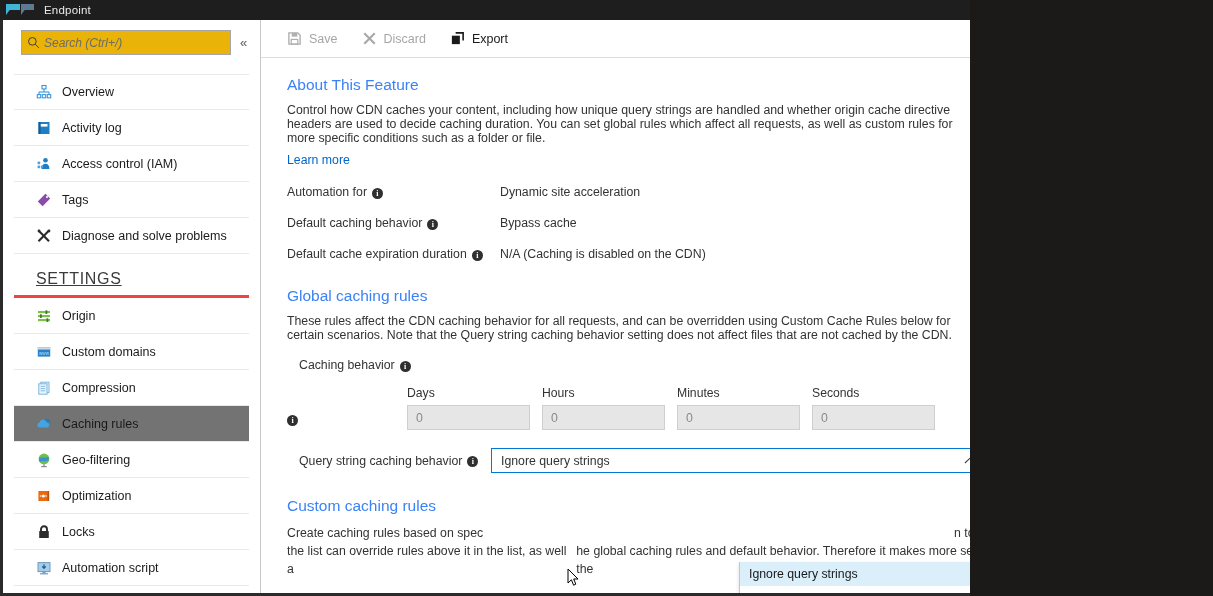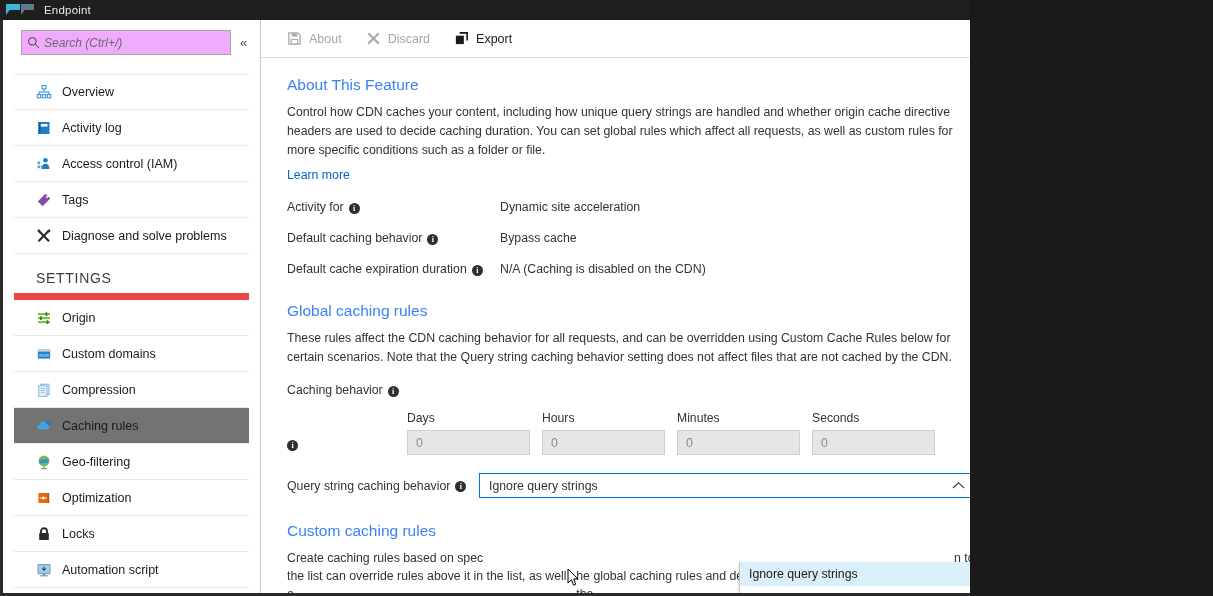--- a/index.html
+++ b/index.html
@@ -88,21 +88,21 @@
 
   .searchrow {
     display: flex;
     align-items: center;
     padding: 10px 8px 8px 18px;
   }
   .searchbox {
     position: relative;
     width: 210px; height: 25px;
     border: 1px solid #a6a6a6;
-    background: #f0abfc;
+    background: #eab308;
     display: flex;
     align-items: center;
   }
   .search-icon {
     width: 22px;
     display: flex;
     justify-content: center;
     align-items: center;
     color: #444;
   }
@@ -144,25 +144,26 @@
     align-items: center;
     justify-content: flex-start;
     flex: 0 0 auto;
   }
   .nav-label {
     font-size: 12.5px;
     color: #1a1a1a;
     white-space: nowrap;
   }
   .nav-section {
-    font-size: 14px;
+    font-size: 16px;
     color: #3b3b3b;
     letter-spacing: 0.7px;
     padding: 16px 0 7px 22px;
-    border-bottom: 7px solid #ef4444;
+    border-bottom: 3px solid #ef4444;
+    text-decoration: underline;
   }
   .nav-divider-top { border-top: 1px solid #eaeaea; }
 
   
   .rightpane {
     position: absolute;
     left: 258px; top: 0;
     width: 946px; height: 573px;
     background: #ffffff;
   }
@@ -195,21 +196,21 @@
 
   h2.sec-title {
     font-size: 15.5px;
     font-weight: normal;
     color: #3b82f6;
     margin-bottom: 9px;
   }
   p.sec-body {
     font-size: 12.3px;
     color: #333;
-    line-height: 19px;
+    line-height: 14px;
     width: 680px;
   }
   a.learn-more {
     display: inline-block;
     font-size: 12.3px;
     color: #0066cc;
     text-decoration: none;
     margin-top: 8px;
     cursor: pointer;
   }
@@ -259,20 +260,21 @@
     align-items: center;
     margin-top: 16px;
   }
   .formlabel {
     width: 120px;
     font-size: 12.3px;
     color: #333;
     display: flex;
     align-items: center;
     gap: 5px;
+    margin-left: 12px;
   }
 
   .combo {
     position: relative;
     width: 556px; height: 25px;
     border: 1px solid #b4b4b4;
     background: #fff;
     display: flex;
     align-items: center;
     padding: 0 8px 0 9px;
@@ -557,21 +559,21 @@
 
       <div class="toolbar">
         <div class="tbtn disabled">
           <span class="tico">
             <svg width="15" height="15" viewBox="0 0 16 16">
               <path d="M2 2 H11.5 L14 4.5 V14 H2 Z" fill="none" stroke="#b0b0b0" stroke-width="1.5"></path>
               <rect x="5" y="2" width="6" height="4" fill="#b0b0b0"></rect>
               <rect x="4.5" y="9" width="7" height="5" fill="none" stroke="#b0b0b0" stroke-width="1.3"></rect>
             </svg>
           </span>
-          <span>About</span>
+          <span>Save</span>
         </div>
         <div class="tbtn disabled">
           <span class="tico">
             <svg width="15" height="15" viewBox="0 0 16 16">
               <line x1="2.4" y1="2.4" x2="13.6" y2="13.6" stroke="#a8a8a8" stroke-width="2.2"></line>
               <line x1="13.6" y1="2.4" x2="2.4" y2="13.6" stroke="#a8a8a8" stroke-width="2.2"></line>
             </svg>
           </span>
           <span>Discard</span>
         </div>
@@ -588,21 +590,21 @@
 
       <div class="content">
 
         <h2 class="sec-title">About This Feature</h2>
         <p class="sec-body">Control how CDN caches your content, including how unique query strings are handled and whether origin cache directive headers are used to decide caching duration. You can set global rules which affect all requests, as well as custom rules for more specific conditions such as a folder or file.</p>
         <a class="learn-more">Learn more</a>
 
         
         <div class="proprow">
           <div class="proplabel">
-            <span>Activity for</span>
+            <span>Automation for</span>
             <span class="info-ico">i</span>
           </div>
           <div class="propvalue">Dynamic site acceleration</div>
         </div>
 
         
         <div class="proprow">
           <div class="proplabel">
             <span>Default caching behavior</span>
             <span class="info-ico">i</span>

